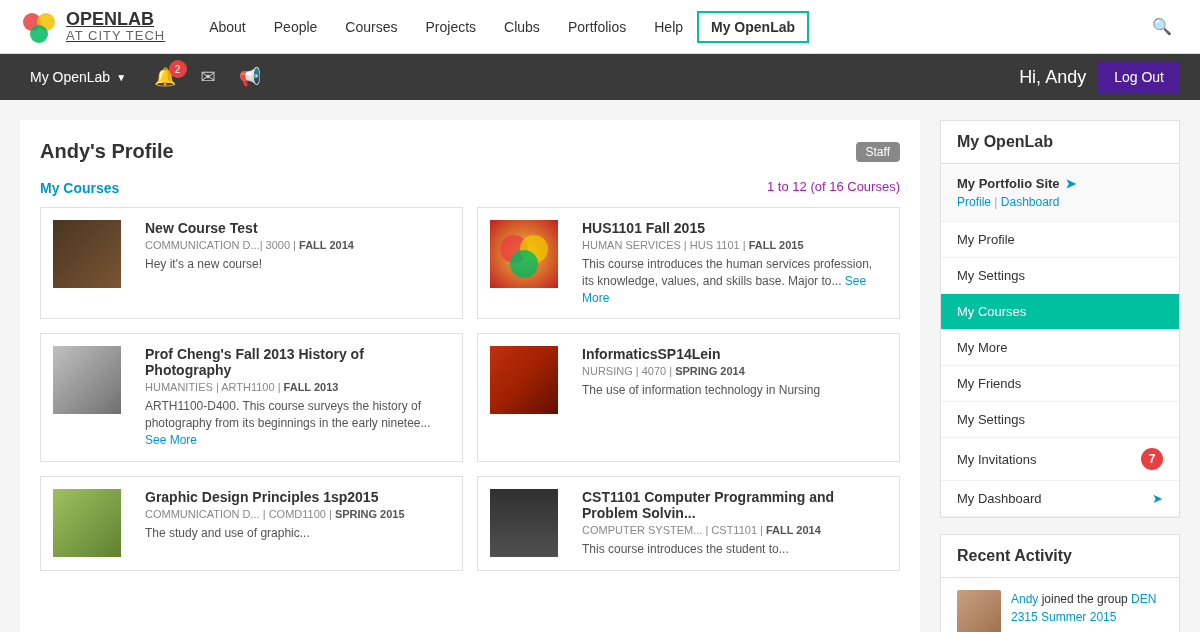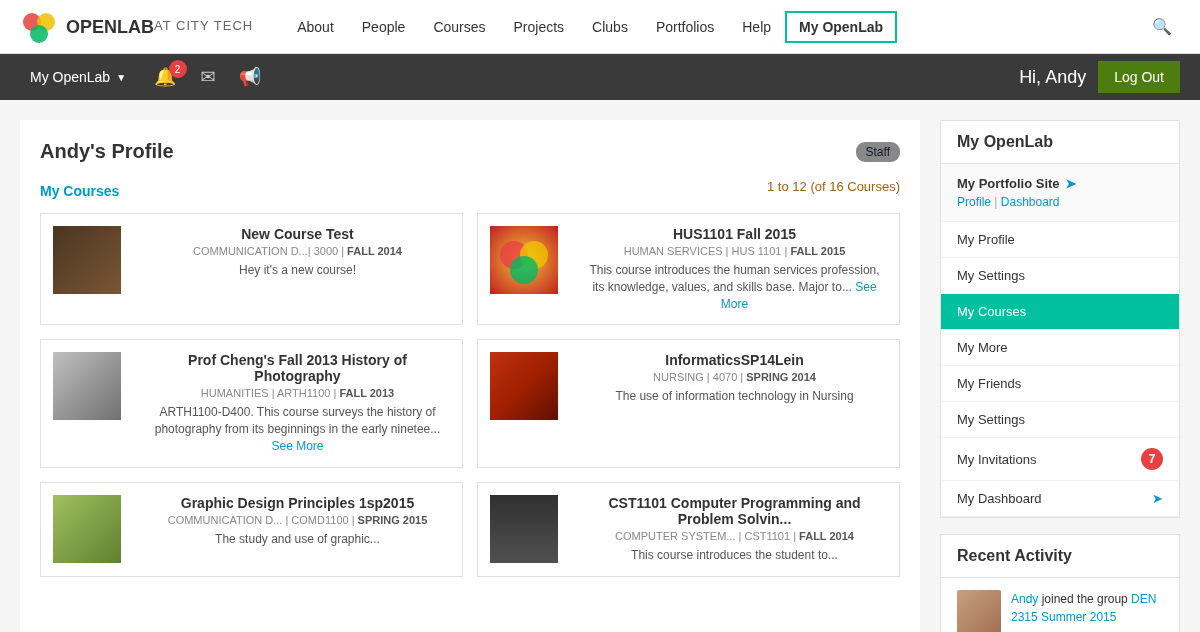--- a/index.html
+++ b/index.html
@@ -19,21 +19,22 @@
       align-items: center;
       margin-right: 30px;
     }
     .logo-circles {
       width: 38px;
       height: 38px;
       margin-right: 8px;
     }
     .logo-text {
       display: flex;
-      flex-direction: row;
+      flex-direction: column;
+      text-decoration: underline;
     }
     .logo-openlab {
       font-size: 18px;
       font-weight: bold;
       color: #333;
       line-height: 1;
     }
     .logo-citytech {
       font-size: 13px;
       color: #666;
@@ -121,21 +122,21 @@
     }
     .sec-nav-right {
       margin-left: auto;
       display: flex;
       align-items: center;
       color: #fff;
       gap: 12px;
     }
     .hi-text { font-size: 18px; }
     .logout-btn {
-      background: #4d7c0f;
+      background: #4c1d95;
       color: #fff;
       border: none;
       padding: 8px 16px;
       cursor: pointer;
       font-size: 14px;
     }
 
     
     .main-content {
       display: flex;
@@ -158,53 +159,52 @@
       justify-content: space-between;
       margin-bottom: 16px;
     }
     .profile-title {
       font-size: 20px;
       font-weight: bold;
       color: #333;
     }
     .staff-badge {
       background: #888;
-      color: #0f172a;
+      color: #ffffff;
       padding: 3px 10px;
       font-size: 12px;
-      border-radius: 9px;
+      border-radius: 4px;
     }
     .my-courses-link {
       color: #0099cc;
       font-size: 14px;
       font-weight: bold;
       text-decoration: none;
     }
     .courses-count {
       text-align: right;
       font-size: 13px;
-      color: #a16207;
-      margin-bottom: 9px;
+      color: #a21caf;
+      margin-bottom: 3px;
     }
     .courses-grid {
       display: grid;
       grid-template-columns: 1fr 1fr;
       gap: 14px;
     }
     .course-card {
       border: 1px solid #e0e0e0;
       display: flex;
       flex-direction: column;
       background: #fff;
     }
     .course-card-inner {
       display: flex;
       padding: 12px;
       gap: 24px;
-      text-align: center;
     }
     .course-img {
       width: 68px;
       height: 68px;
       object-fit: cover;
       flex-shrink: 0;
       background: #ccc;
     }
     .course-info { flex: 1; }
     .course-name {

